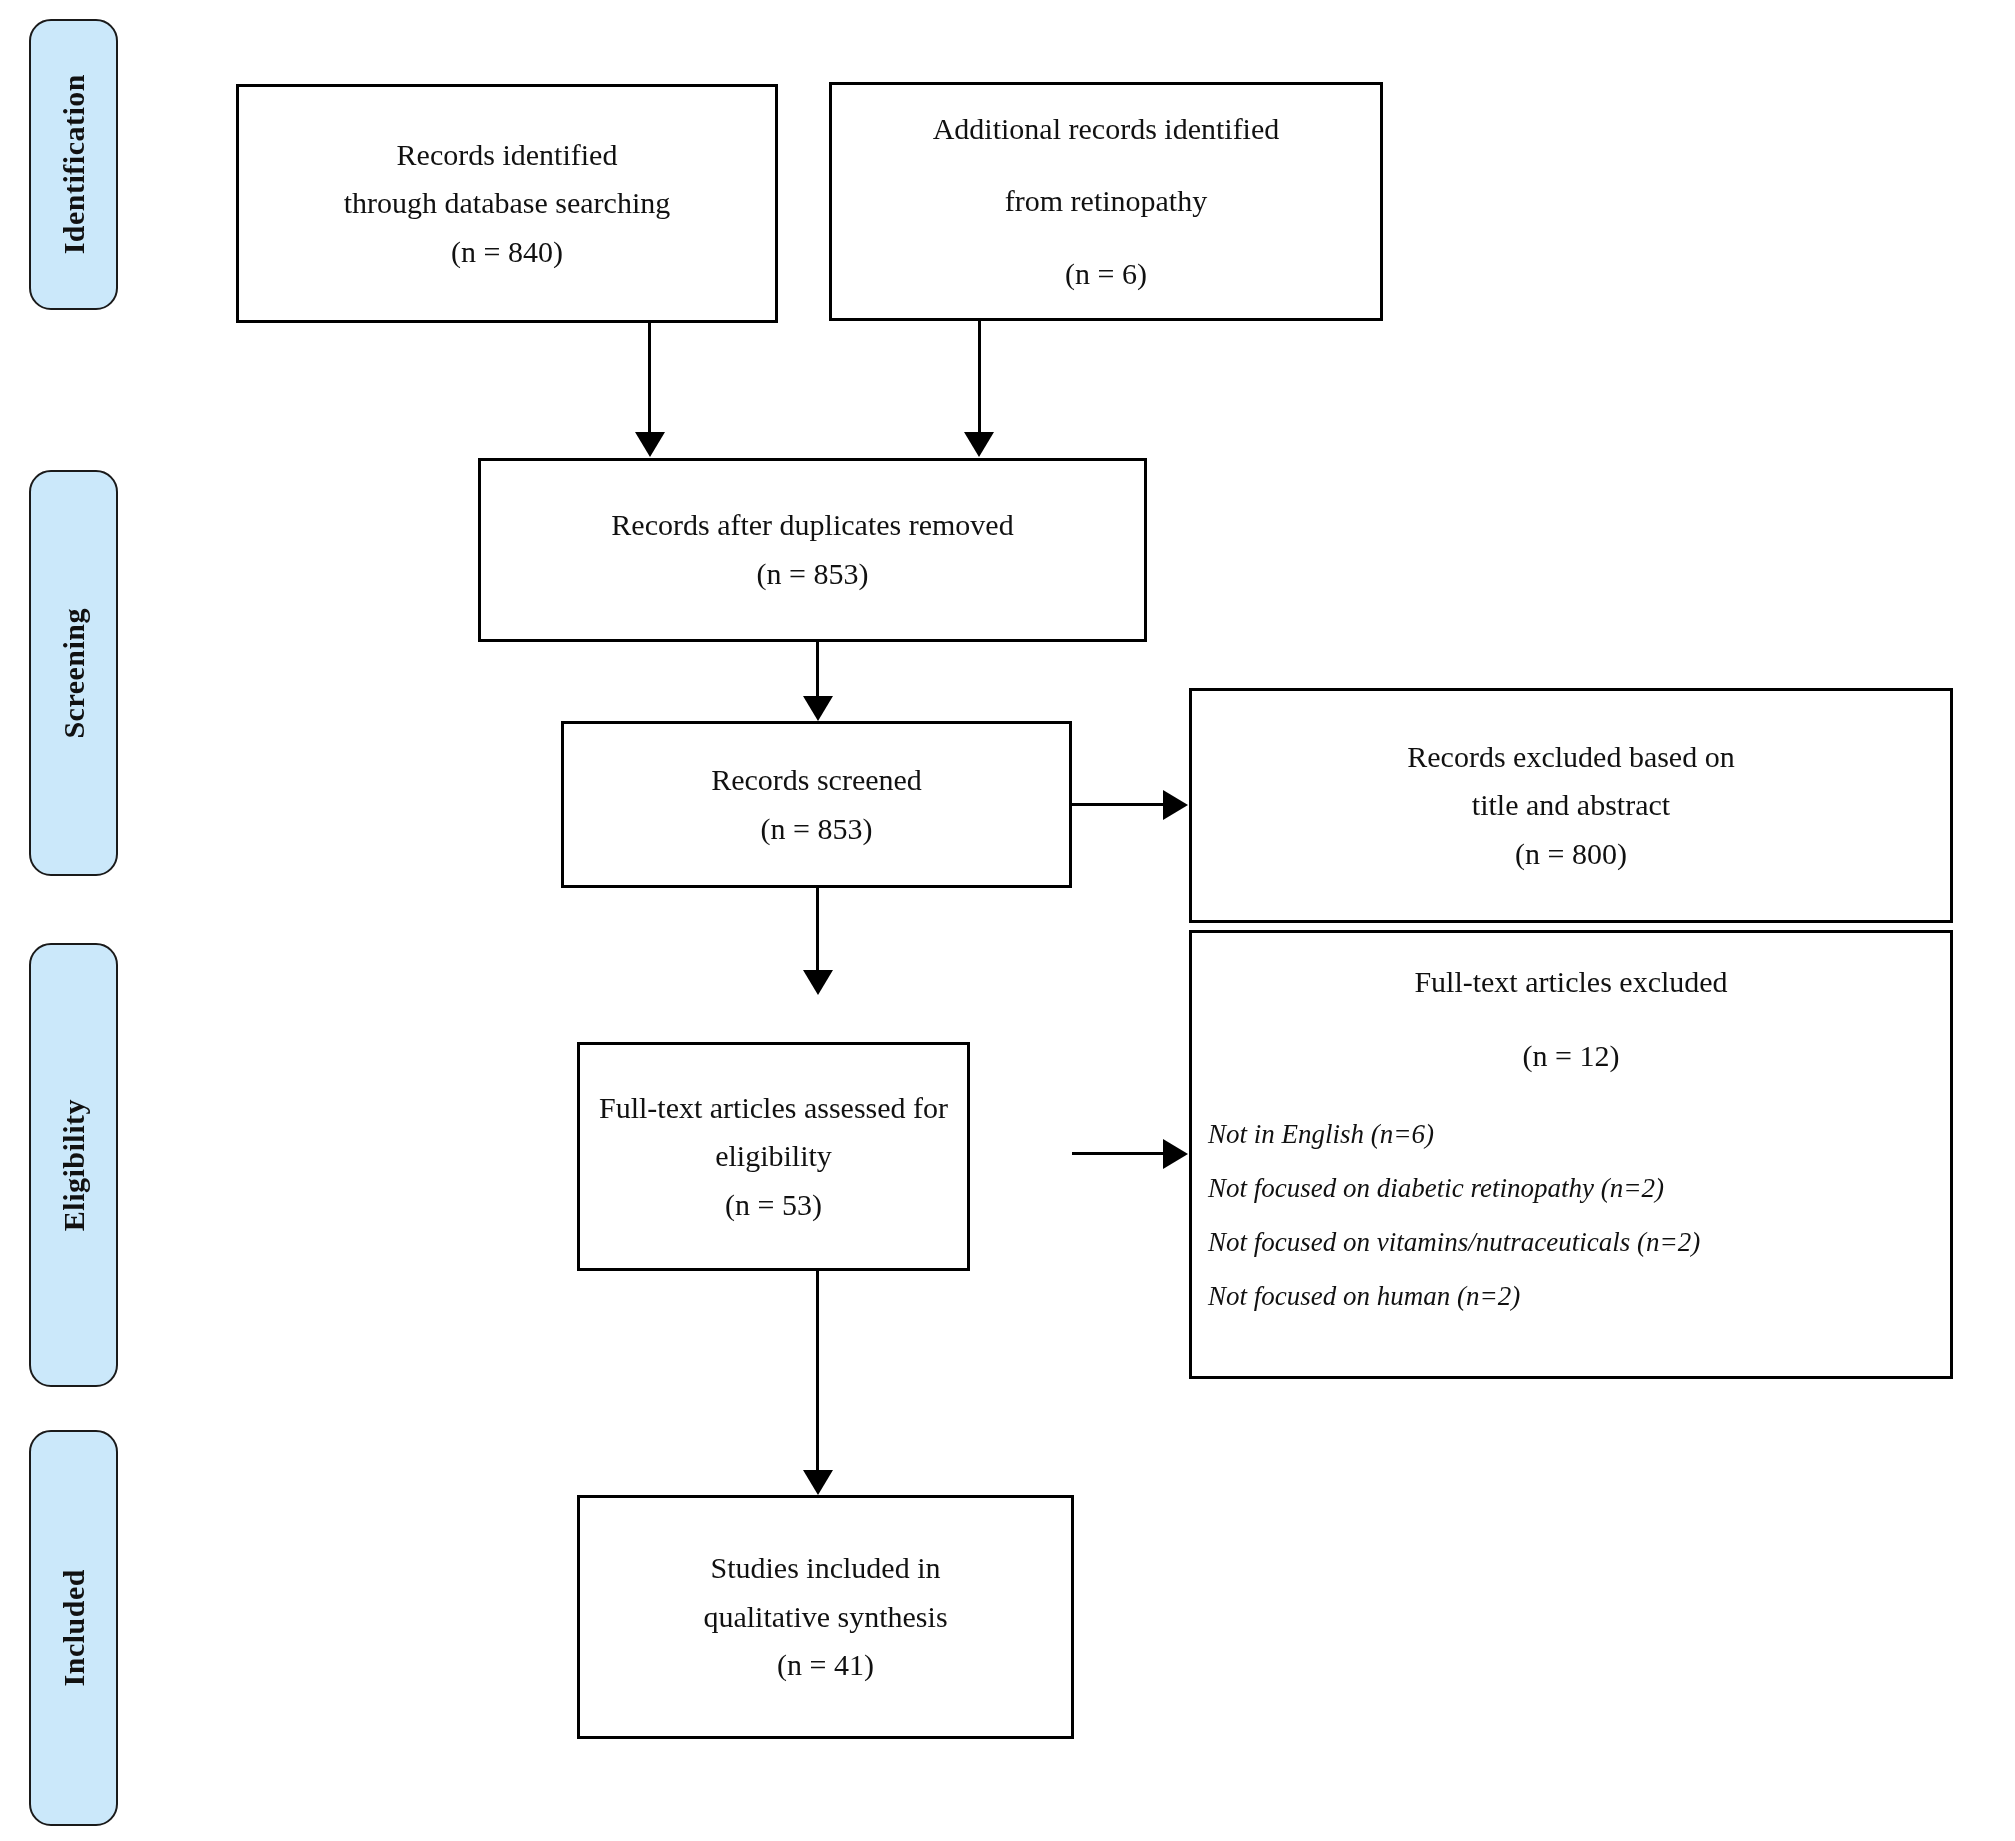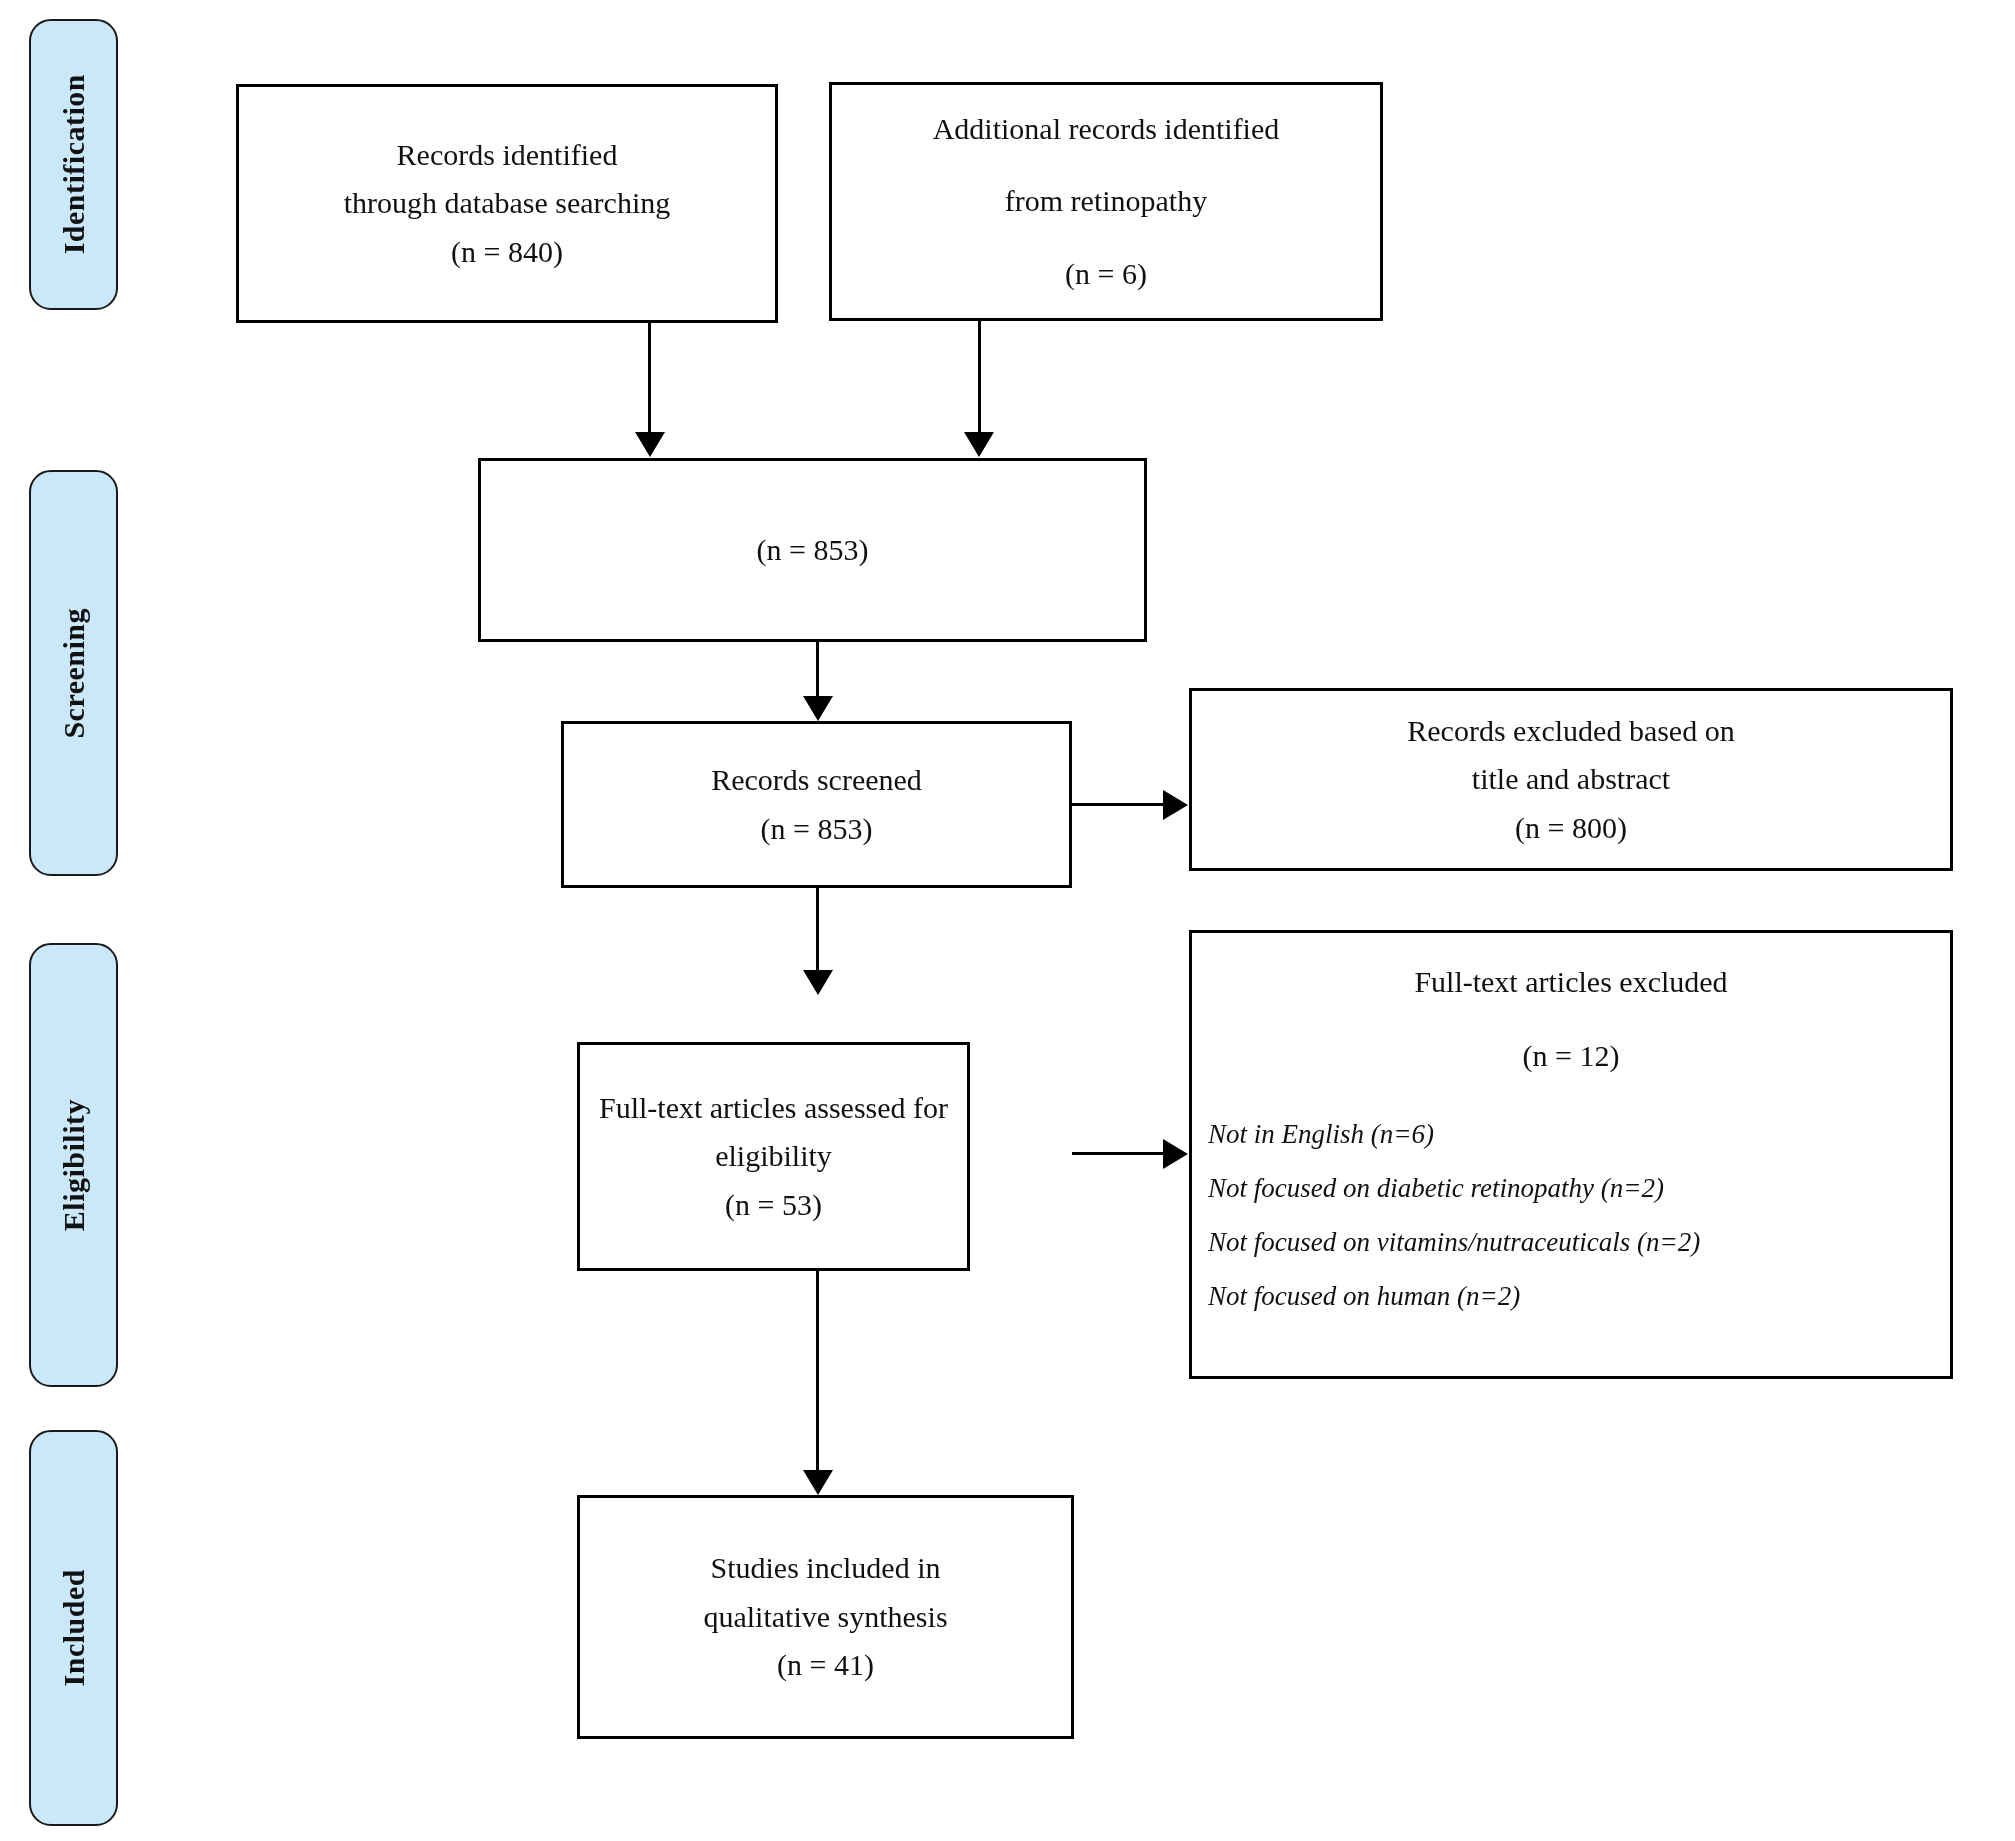--- a/index.html
+++ b/index.html
@@ -145,35 +145,36 @@
     <div class="line">(n = 6)</div>
   </div>
 
   <div class="vline" style="left:648px; top:322px; height:111px;"></div>
   <div class="arrow-down" style="left:635px; top:432px;"></div>
 
   <div class="vline" style="left:978px; top:321px; height:113px;"></div>
   <div class="arrow-down" style="left:964px; top:432px;"></div>
 
   <div class="flow-box" style="left:478px; top:458px; width:669px; height:184px;">
+    <div class="line">Records after duplicates removed</div>
     <div class="line">(n = 853)</div>
   </div>
 
   <div class="vline" style="left:816px; top:642px; height:57px;"></div>
   <div class="arrow-down" style="left:803px; top:696px;"></div>
 
   <div class="flow-box" style="left:561px; top:721px; width:511px; height:167px;">
     <div class="line">Records screened</div>
     <div class="line">(n = 853)</div>
   </div>
 
   <div class="hline" style="left:1072px; top:803px; width:93px;"></div>
   <div class="arrow-right" style="left:1163px; top:790px;"></div>
 
-  <div class="flow-box" style="left:1189px; top:688px; width:764px; height:183px;">
+  <div class="flow-box" style="left:1189px; top:688px; width:764px; height:235px;">
     <div class="line">Records excluded based on</div>
     <div class="line">title and abstract</div>
     <div class="line">(n = 800)</div>
   </div>
 
   <div class="vline" style="left:816px; top:888px; height:85px;"></div>
   <div class="arrow-down" style="left:803px; top:970px;"></div>
 
   <div class="flow-box" style="left:577px; top:1042px; width:393px; height:229px;">
     <div class="line">Full-text articles assessed for</div>

